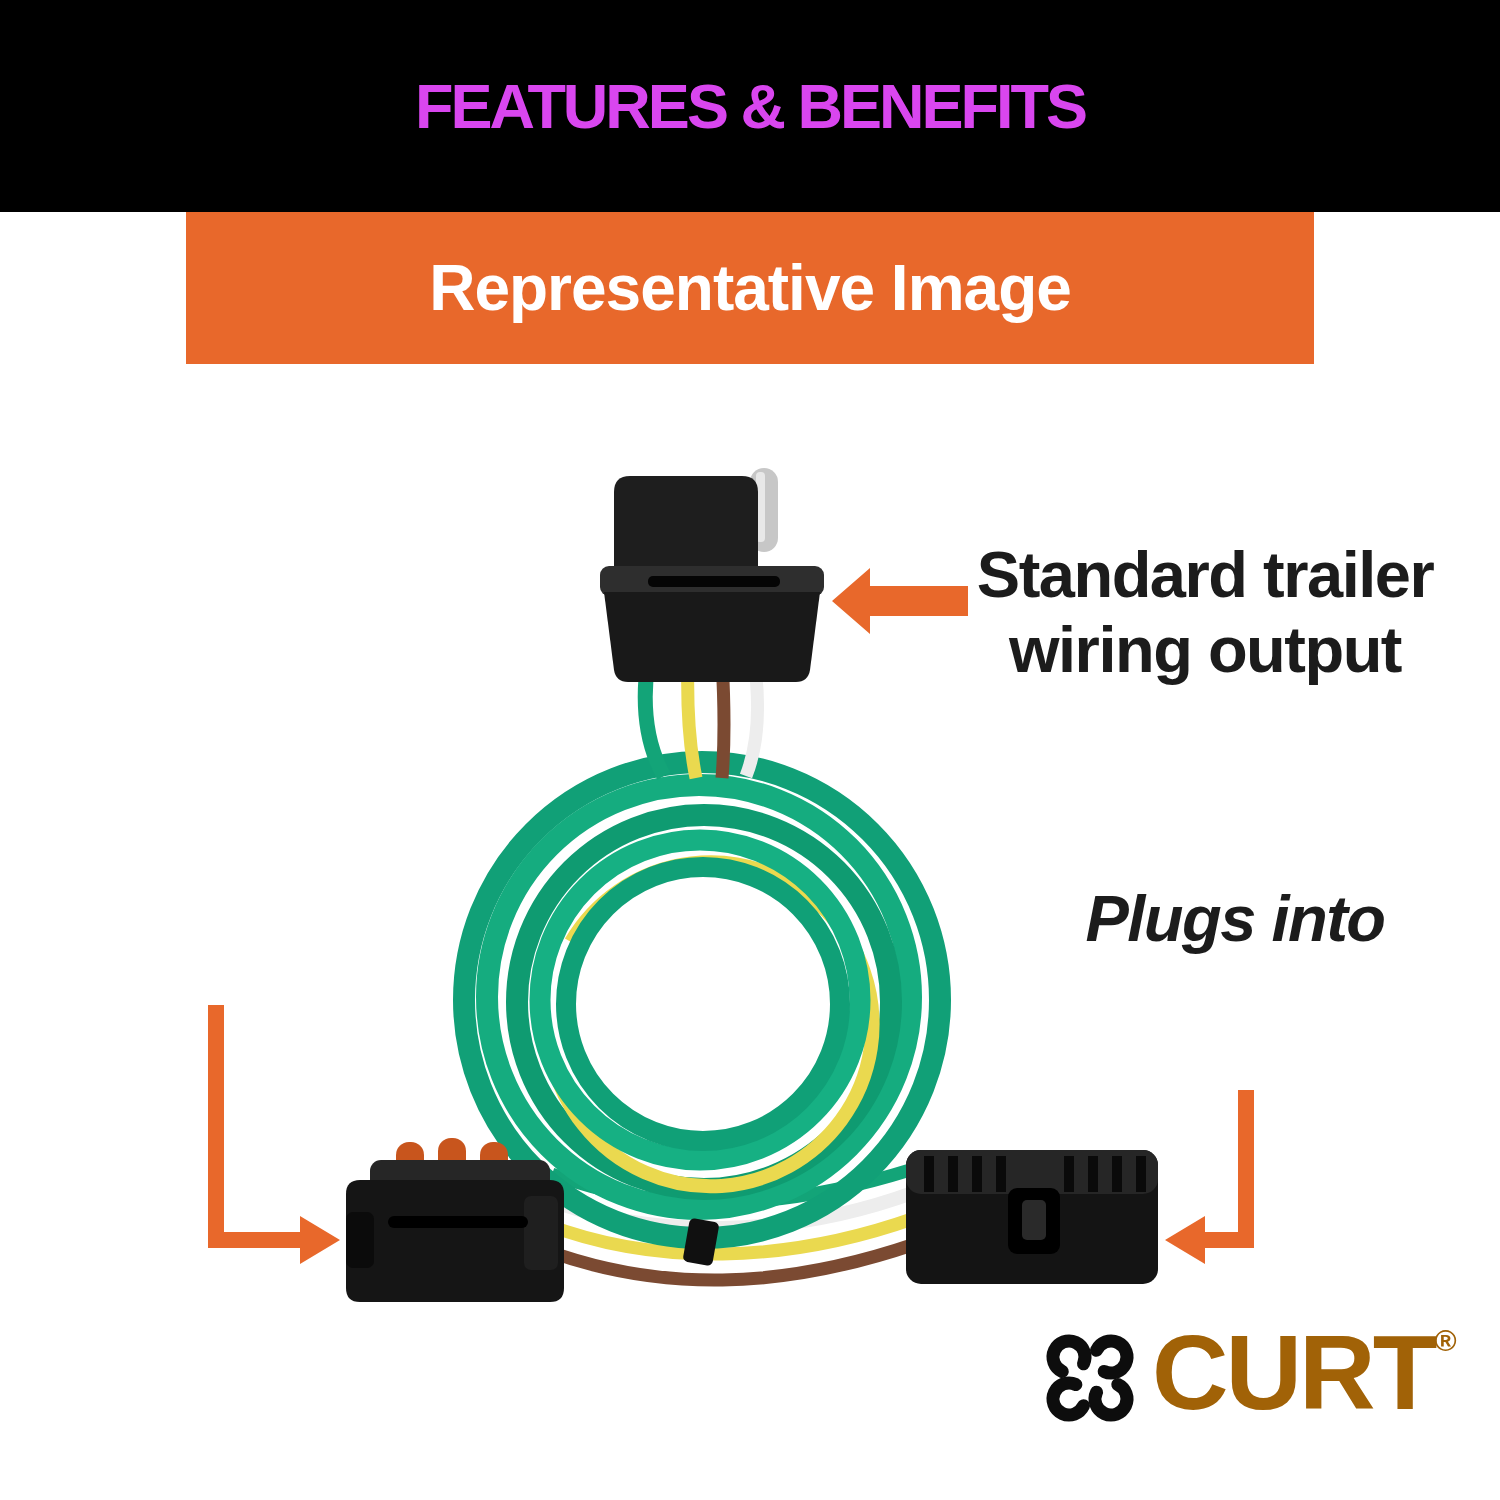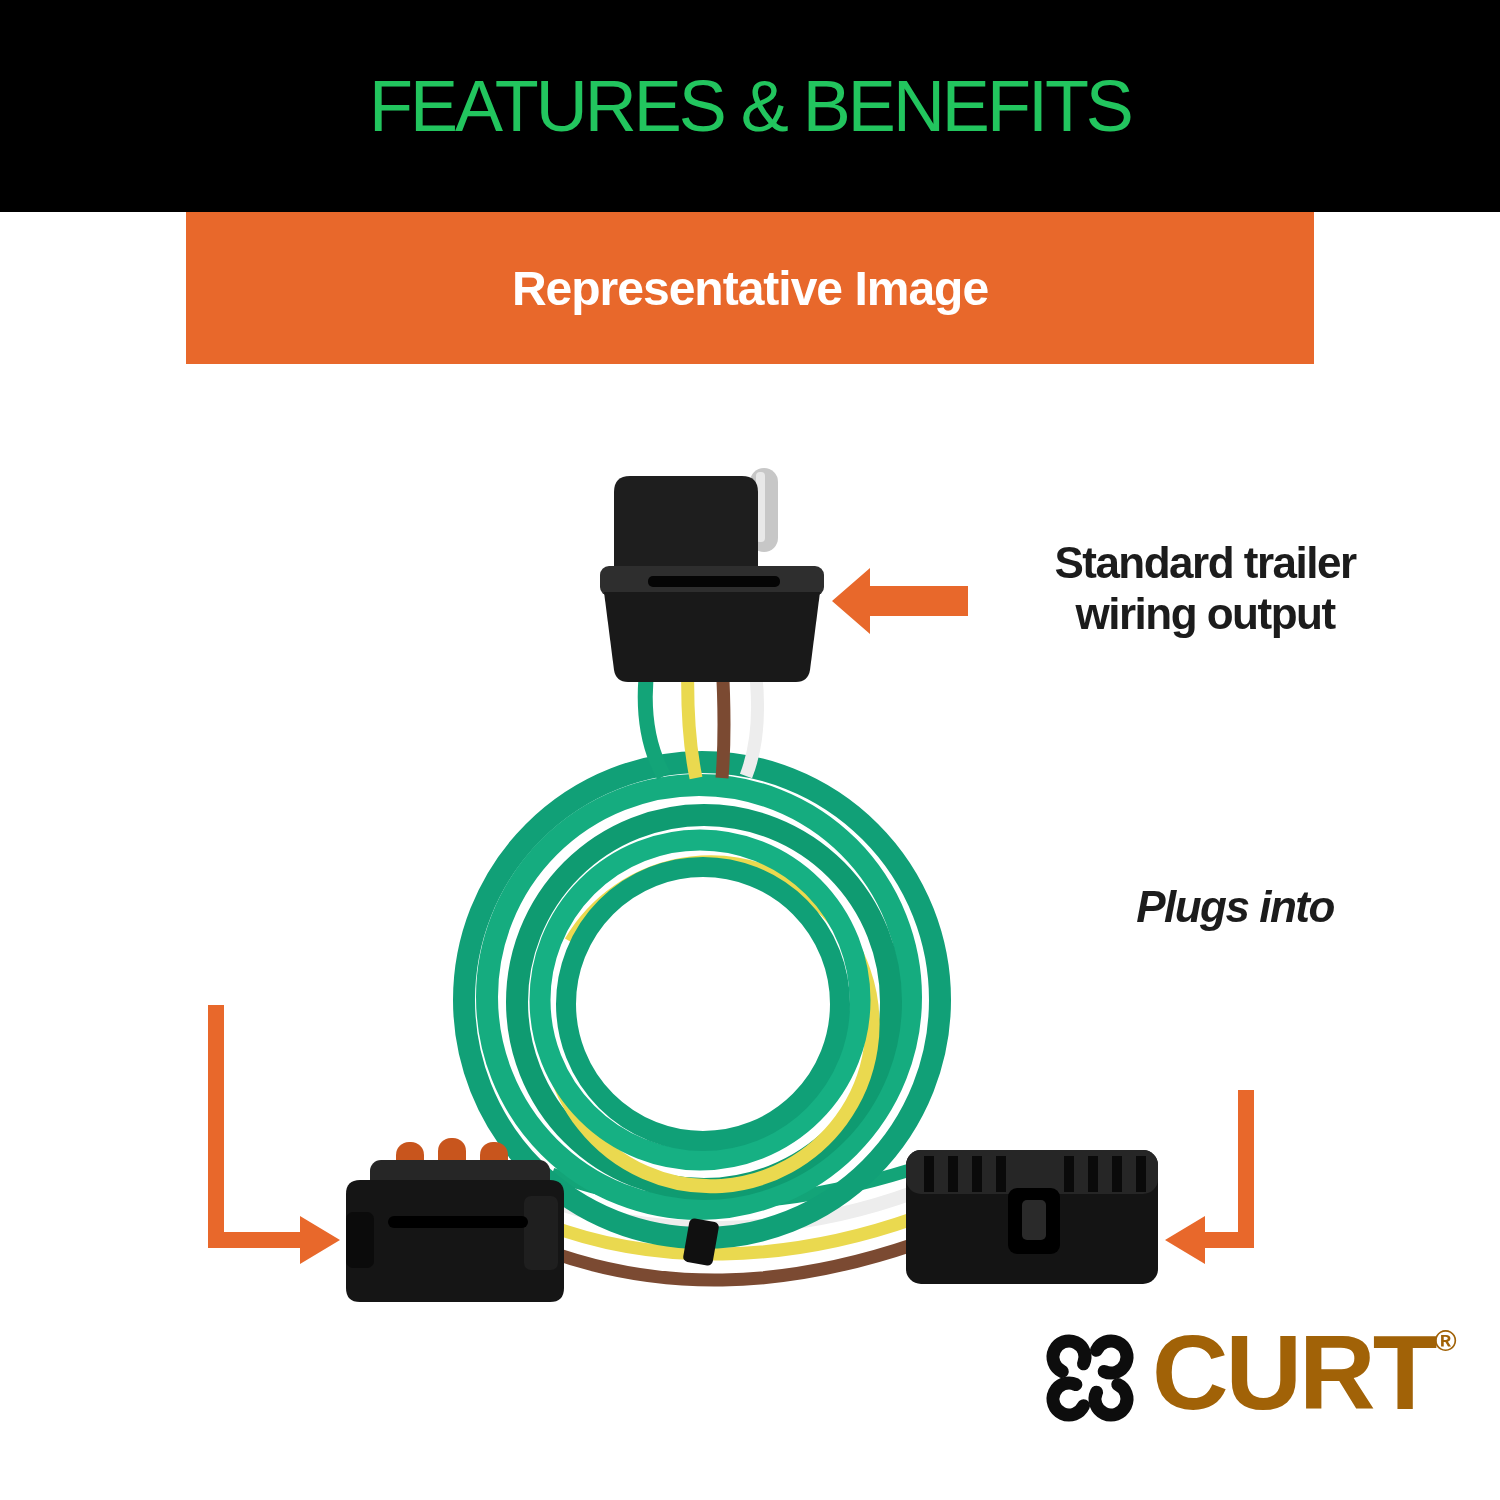--- a/index.html
+++ b/index.html
@@ -7,38 +7,38 @@
     position:relative; width:1500px; height:1500px; overflow:hidden;
     background:#ffffff; font-family:"Liberation Sans", sans-serif;
   }
 
   
   .header {
     position:absolute; left:0; top:0; width:1500px; height:212px;
     background:#000000; display:flex; align-items:center; justify-content:center;
   }
   .header-title {
-    color:#22c55e; font-size:72px; font-weight:400; letter-spacing:-3px;
+    color:#d946ef; font-size:63px; font-weight:700; letter-spacing:-3px;
     white-space:nowrap;
   }
 
   
   .banner {
     position:absolute; left:186px; top:212px; width:1128px; height:152px;
     background:#E8682B; display:flex; align-items:center; justify-content:center;
   }
-  .banner-label { color:#ffffff; font-size:48px; font-weight:700; letter-spacing:-1px; }
+  .banner-label { color:#ffffff; font-size:64px; font-weight:700; letter-spacing:-1px; }
 
   
   .art { position:absolute; left:0; top:0; width:1500px; height:1500px; }
 
   
   .annotation {
     position:absolute; text-align:center; color:#1c1c1c;
-    font-weight:700; font-size:44px; line-height:1.15; letter-spacing:-1.5px;
+    font-weight:700; font-size:65px; line-height:1.15; letter-spacing:-1.5px;
   }
   .annotation .line { display:block; }
   .ann-standard { left:975px; top:538px; width:460px; }
   .ann-plug     { left:52px;  top:850px; width:420px; }
   .ann-sockets  { left:1010px; top:882px; width:450px;font-style:italic; }
 
   
   .logo { position:absolute; left:1042px; top:1324px; display:flex; align-items:flex-start; }
   .logo-icon { width:96px; height:96px; margin-right:14px; margin-top:6px; }
   .logo-text {

